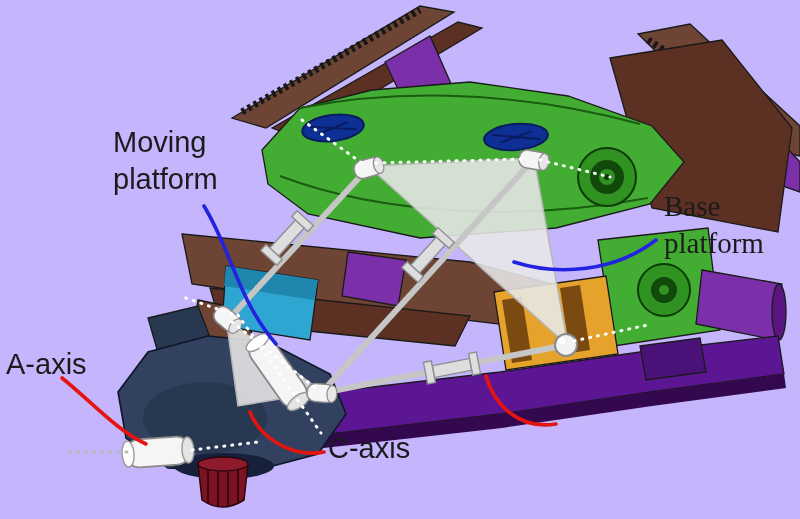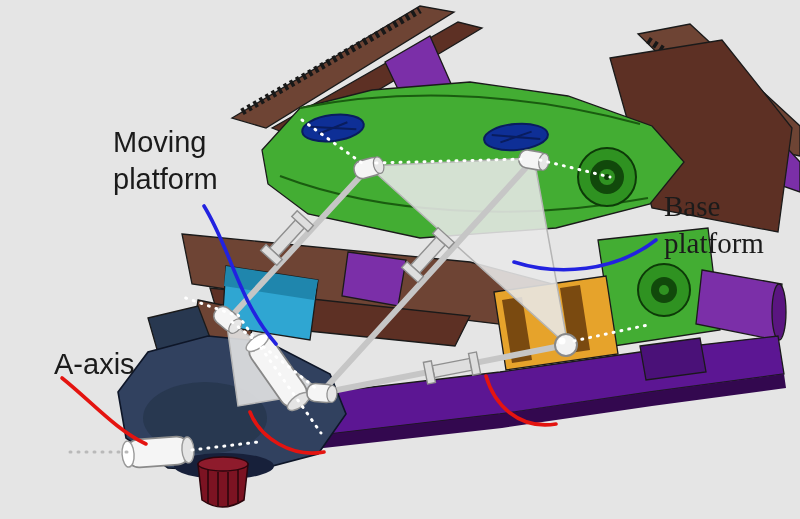--- a/index.html
+++ b/index.html
@@ -1,16 +1,16 @@
 <!DOCTYPE html>
 <html style="--label-text: #1b1b1b; --leader-blue: #2222e0; --leader-red: #e41410; --platform-green: #43ad33; --platform-green-dark: #2f9221; --beam-brown: #6e4434; --plate-brown-dark: #5d3024; --accent-purple: #7b2fa8; --rail-purple: #5c1693; --spindle-navy: #31415f; --block-cyan: #2fa6d2; --block-orange: #e6a32b; --cap-red: #7c1322; --hole-blue: #0e2f96; --overlay-gray: #e8e8e8; --strut-gray: #c6c6c6; --joint-white: #f5f5f5;"><head>
 <meta charset="utf-8">
 <style>
   html,body{margin:0;padding:0;background:#ffffff;}
-  .stage{position:relative;width:800px;height:519px;background:#e5e5e5;overflow:hidden;
+  .stage{position:relative;width:800px;height:519px;background:#c4b5fd;overflow:hidden;
          font-family:"Liberation Sans",sans-serif;}
   .stage svg{position:absolute;left:0;top:0;}
   .label{position:absolute;font-size:29px;line-height:1.28;color:var(--label-text,#1b1b1b);
          white-space:pre-line;font-family:"Liberation Sans",sans-serif;}
   
   .c-green{fill:var(--platform-green,#43ad33);}
   .c-greendark{fill:var(--platform-green-dark,#2f9221);}
   .c-greendeep{fill:#11490b;}
   .c-brown{fill:var(--beam-brown,#6e4434);}
   .c-browndark{fill:var(--plate-brown-dark,#5d3024);}
@@ -188,15 +188,16 @@
   <path class="leader leader-blue" d="M 656,240 C 615,272 558,276 514,262"></path>
   <path class="leader leader-red" d="M 62,378 C 92,402 116,430 146,444"></path>
   <path class="leader leader-red" d="M 324,452 C 292,458 260,438 250,412"></path>
   <path class="leader leader-red" d="M 556,424 C 518,430 494,404 486,376"></path>
 </svg>
 
 <div class="label" style="left:113px;top:124px;">Moving
 platform</div>
 <div class="label" style="left:664px;top:188px;font-family:Liberation Serif, serif;">Base
 platform</div>
-<div class="label" style="left:6px;top:346px;margin-left:48px;">A-axis</div>
+<div class="label" style="left:6px;top:346px;">A-axis</div>
+<div class="label" style="left:328px;top:430px;">C-axis</div>
 
 </div>
 
 </body></html>

